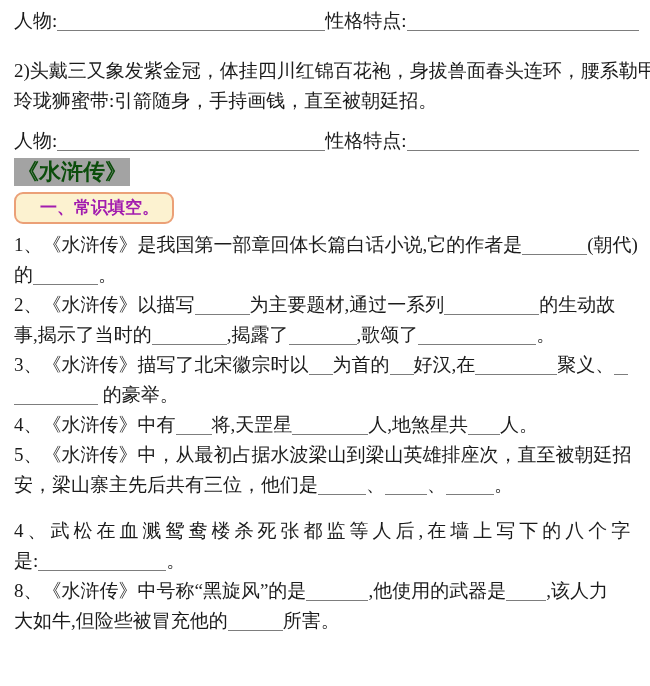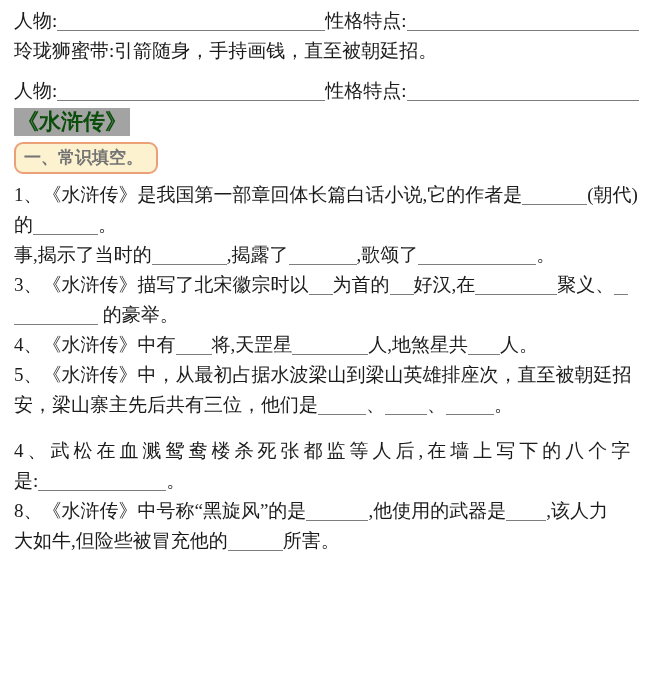--- a/index.html
+++ b/index.html
@@ -36,52 +36,54 @@
     font-size: 22px;
     line-height: 26px;
     padding: 1px 3px;
   }
   .section-wrap { margin-top: 6px; }
   .section-box {
     display: inline-block;
     background: #fcf2d0;
     border: 2px solid #eba077;
     border-radius: 9px;
-    color: #737373;
+    color: #a21caf;
     font-weight: bold;
     font-size: 17px;
     line-height: 24px;
-    padding: 2px 13px 2px 8px;
+    padding: 2px 13px 2px 24px;
   }
   .questions { margin-top: 6px; }
   .spread { letter-spacing: 4px; }
 </style>
 </head>
 <body>
 
 <div>
 
   <div class="line">人物:<span class="blank" style="width: 268px;"></span>性格特点:<span class="blank" style="width: 232px;"></span></div>
 
+  <div class="line mt20">2)头戴三又象发紫金冠，体挂四川红锦百花袍，身拔兽面春头连环，腰系勒甲</div>
   <div class="line">玲珑狮蜜带:引箭随身，手持画钱，直至被朝廷招。</div>
 
   <div class="line mt10">人物:<span class="blank" style="width: 268px;"></span>性格特点:<span class="blank" style="width: 232px;"></span></div>
 
   <div class="title-wrap">
     <span class="title-hl">《水浒传》</span>
   </div>
 
   <div class="section-wrap">
     <span class="section-box">一、常识填空。</span>
   </div>
 
   <div class="questions">
     <div class="line">1、《水浒传》是我国第一部章回体长篇白话小说,它的作者是<span class="blank" style="width: 65px;"></span>(朝代)</div>
     <div class="line">的<span class="blank" style="width: 65px;"></span>。</div>
 
+    <div class="line">2、《水浒传》以描写<span class="blank" style="width: 55px;"></span>为主要题材,通过一系列<span class="blank" style="width: 95px;"></span>的生动故</div>
     <div class="line">事,揭示了当时的<span class="blank" style="width: 75px;"></span>,揭露了<span class="blank" style="width: 68px;"></span>,歌颂了<span class="blank" style="width: 118px;"></span>。</div>
 
     <div class="line">3、《水浒传》描写了北宋徽宗时以<span class="blank" style="width: 24px;"></span>为首的<span class="blank" style="width: 24px;"></span>好汉,在<span class="blank" style="width: 82px;"></span>聚义、<span class="blank" style="width: 14px;"></span></div>
     <div class="line"><span class="blank" style="width: 84px;"></span> 的豪举。</div>
 
     <div class="line mt6">4、《水浒传》中有<span class="blank" style="width: 36px;"></span>将,天罡星<span class="blank" style="width: 76px;"></span>人,地煞星共<span class="blank" style="width: 32px;"></span>人。</div>
 
     <div class="line mt6">5、《水浒传》中，从最初占据水波梁山到梁山英雄排座次，直至被朝廷招</div>
     <div class="line">安，梁山寨主先后共有三位，他们是<span class="blank" style="width: 48px;"></span>、<span class="blank" style="width: 42px;"></span>、<span class="blank" style="width: 48px;"></span>。</div>
 

